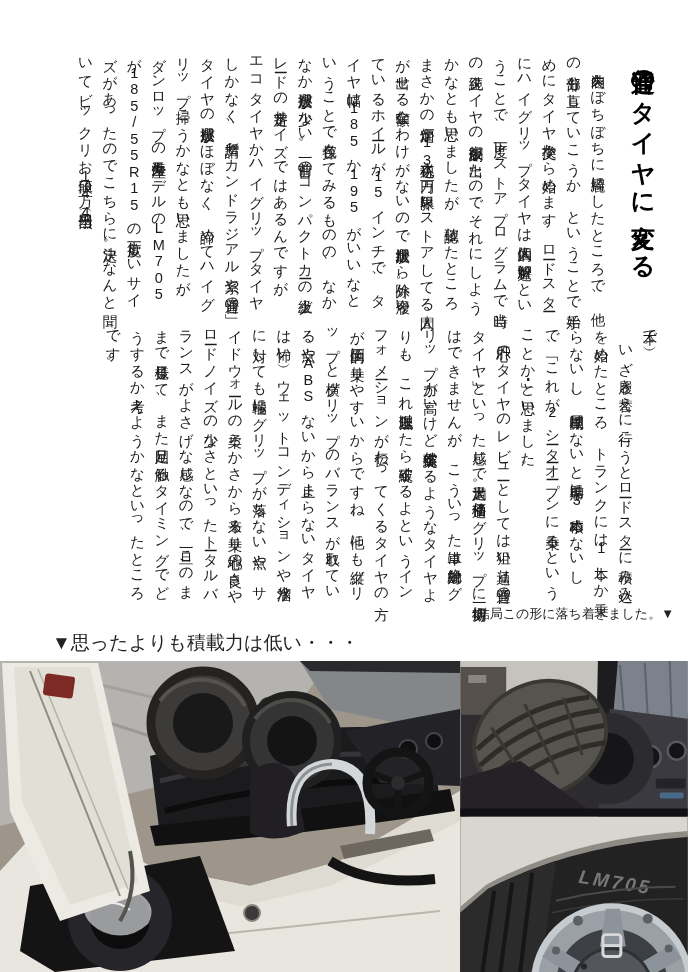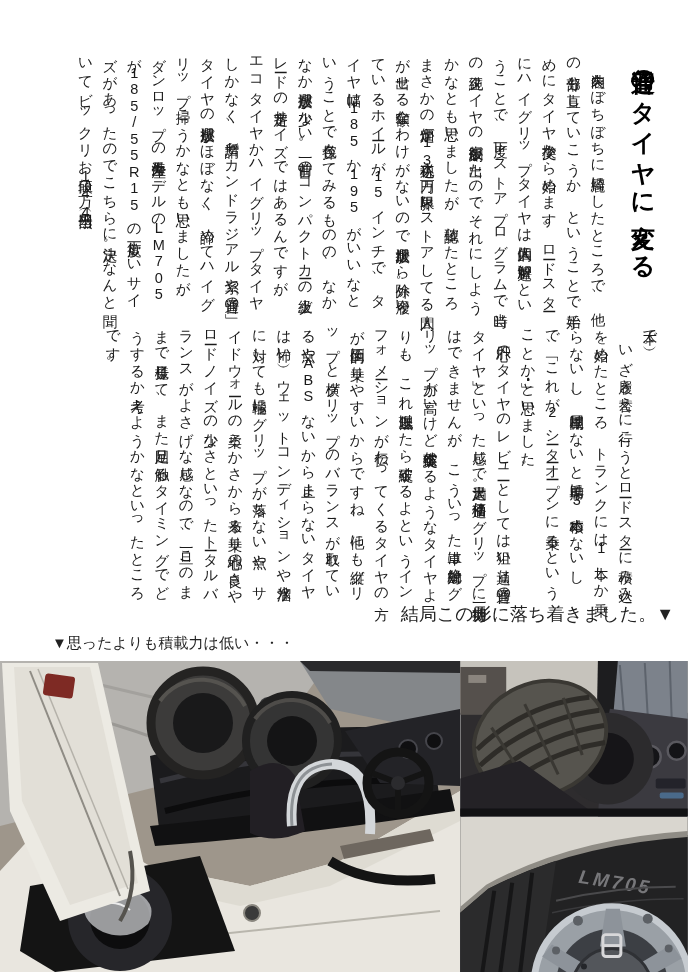--- a/index.html
+++ b/index.html
@@ -33,25 +33,25 @@
   }
   .band p {
     font-size:14.5px; line-height:24.4px; letter-spacing:0.5px;
     color:#1a1a1a;
   }
 
   
   .captions { position:absolute; top:601px; left:0; width:688px; height:60px; }
   .captions-right {
     position:absolute; right:14px; top:0; text-align:right;
-    font-size:18px; line-height:26.5px; color:#222;
+    font-size:13px; line-height:26.5px; color:#222;
   }
   .caption-left {
     position:absolute; left:52px; top:31px;
-    font-size:15px; line-height:22px; color:#222;
+    font-size:19px; line-height:22px; color:#222;
   }
 
   
   .photos { position:absolute; top:661px; left:0; width:688px; height:311px; display:flex; }
   .photo { display:block; }
   .photo-right-col { display:flex; flex-direction:column; }
   svg { display:block; }
 </style>
 </head>
 <body>

